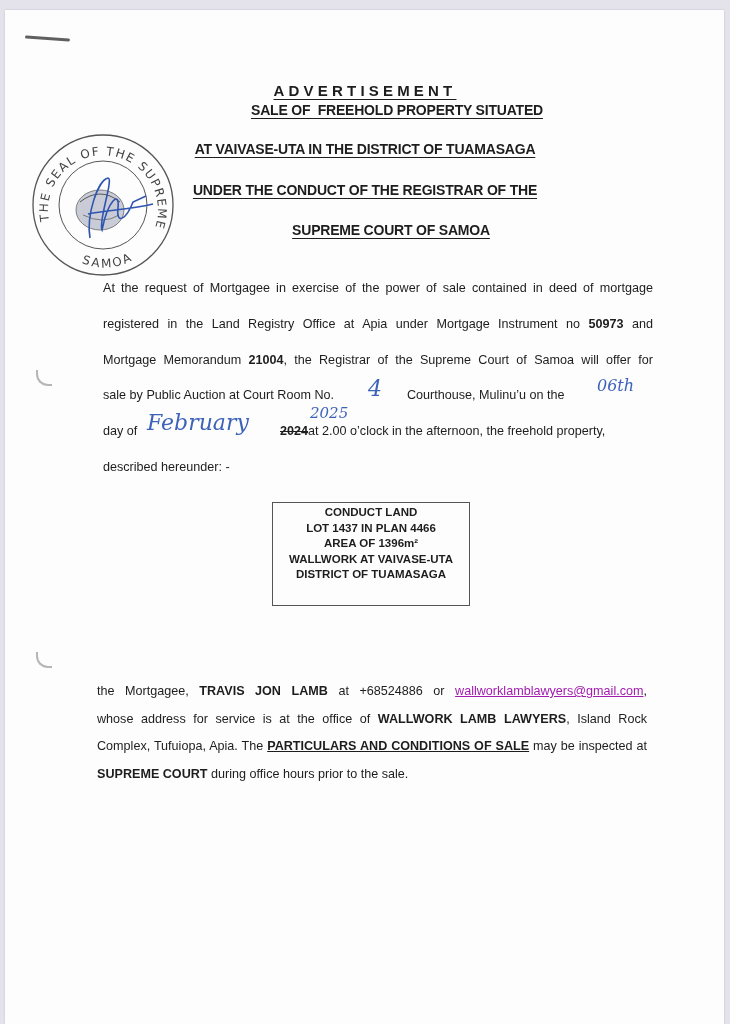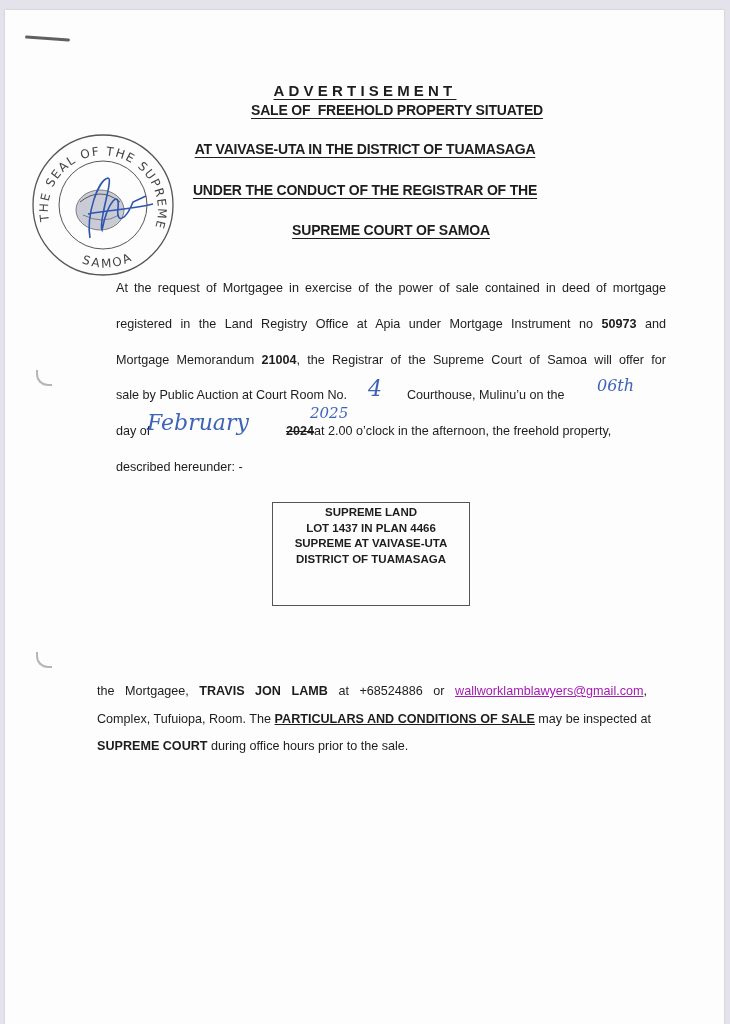--- a/index.html
+++ b/index.html
@@ -26,21 +26,21 @@
   .heading span { text-decoration:underline; text-underline-offset:3px; }
   .h-title { top:59px; font-size:15px; letter-spacing:4.2px;margin-top:23px; }
   .h1 { top:102px;margin-left:32px; }
   .h2 { top:141px; }
   .h3 { top:182px; }
   .h4 { top:222px;padding-left:26px; }
 
   .seal {
     position:absolute; left:28px; top:130px; width:150px; height:150px;
   }
-  .line { position:absolute; left:116px; font-size:12.6px; white-space:nowrap; }
+  .line { position:absolute; left:103px; font-size:12.6px; white-space:nowrap; }
   .justify { text-align:justify; text-align-last:justify; width:550px; }
   b { font-weight:bold; }
 
   .hand {
     position:absolute; color:#3d63b8;
     font-family:"DejaVu Serif", serif; font-style:italic;
   }
   .strike { text-decoration:line-through; font-weight:bold; }
 
   .box {
@@ -106,38 +106,42 @@
   <span><span>Mortgage Memorandum</span> <b>21004</b><span>, the Registrar of the Supreme Court of Samoa will offer for</span></span>
 </div>
 <div class="line" style="top:388px"><span>sale by Public Auction at Court Room No.</span></div>
 <div class="hand" style="left:368px; top:376px; font-size:22px;">4</div>
 <div class="line" style="left:407px; top:388px"><span>Courthouse, Mulinu’u on the</span></div>
 <div class="hand" style="left:597px; top:376px; font-size:16px;">06th</div>
 
 <div class="line" style="top:424px"><span>day of</span></div>
 <div class="hand" style="left:147px; top:410px; font-size:22px;">February</div>
 <div class="hand" style="left:286px; top:404px; font-size:15px;margin-left:24px;">2025</div>
-<div class="line" style="left:286px; top:424px">
+<div class="line" style="left:280px; top:424px">
   <span class="strike">2024</span><span>at 2.00 o’clock in the afternoon, the freehold property,</span>
 </div>
 <div class="line" style="top:460px"><span>described hereunder: -</span></div>
 
 <div class="box">
-  <div>SUPREME LAND</div>
+  <div>CONDUCT LAND</div>
   <div>LOT 1437 IN PLAN 4466</div>
-  <div>SUPREME AT VAIVASE-UTA</div>
+  <div>AREA OF 1396m²</div>
+  <div>WALLWORK AT VAIVASE-UTA</div>
   <div>DISTRICT OF TUAMASAGA</div>
 </div>
 
 <div class="margin-mark" style="left:36px; top:370px;"></div>
 <div class="margin-mark" style="left:36px; top:652px;"></div>
 
 <div class="contact" style="top:678px">
   <div class="row">
     <span>the Mortgagee,</span> <b>TRAVIS JON LAMB</b> <span>at +68524886 or</span> <span><a class="link">wallworklamblawyers@gmail.com</a><span>,</span></span>
   </div>
   <div class="row">
-    <span>Complex, Tufuiopa, Room. The</span> <b class="ul">PARTICULARS AND CONDITIONS OF SALE</b> <span>may be inspected at</span>
+    <span>whose address for service is at the office of</span> <span><b>WALLWORK LAMB LAWYERS</b><span>, Island Rock</span></span>
+  </div>
+  <div class="row">
+    <span>Complex, Tufuiopa, Apia. The</span> <b class="ul">PARTICULARS AND CONDITIONS OF SALE</b> <span>may be inspected at</span>
   </div>
   <div class="row last">
     <b>SUPREME COURT</b> <span>during office hours prior to the sale.</span>
   </div>
 </div>
 
 </body></html>

